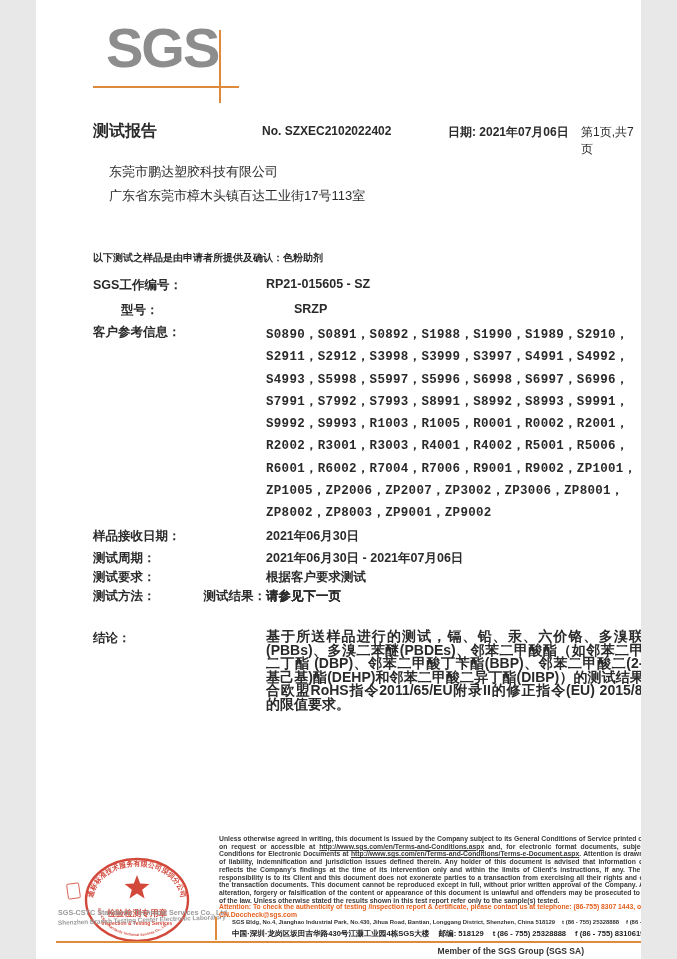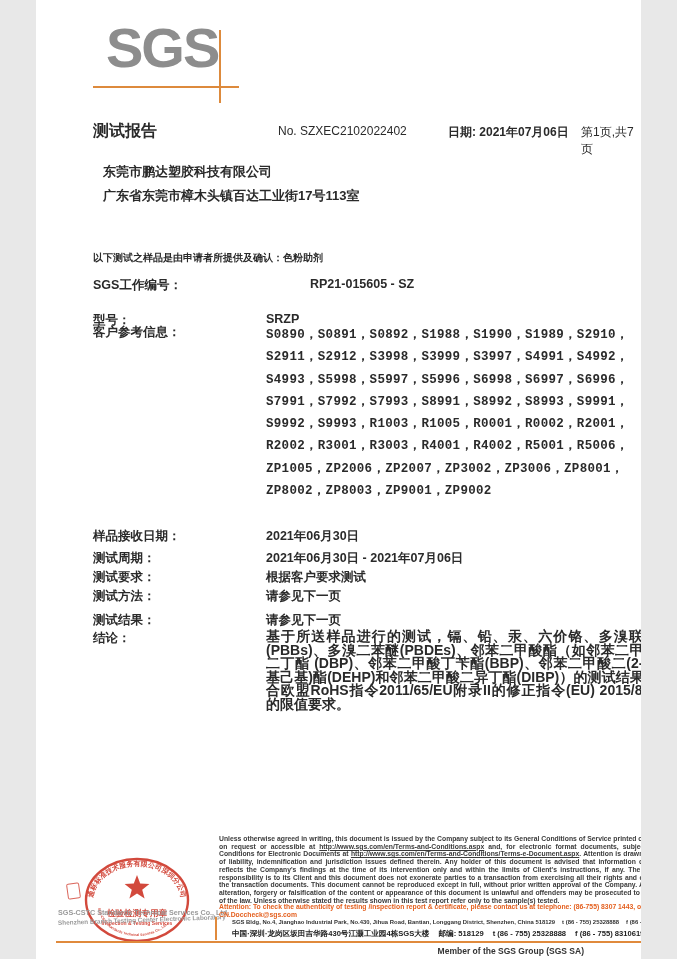--- a/index.html
+++ b/index.html
@@ -11,39 +11,39 @@
   
   .logo-text{
     position:absolute;left:70px;top:20px;font-size:56px;font-weight:800;
     letter-spacing:-2px;color:#8d8d8d;line-height:1;
   }
   .logo-hline{position:absolute;left:57px;top:86px;width:146px;height:2px;background:#dd8a3c;}
   .logo-vline{position:absolute;left:183px;top:30px;width:2px;height:73px;background:#dd8a3c;}
   
   .hdr{position:absolute;top:121px;font-weight:700;}
   .hdr-title{left:57px;font-size:16px;}
-  .hdr-no{left:242px;top:124px;font-size:12px;font-weight:400;}
+  .hdr-no{left:226px;top:124px;font-size:12px;font-weight:700;}
   .hdr-date{left:412px;top:124px;font-size:12px;font-weight:600;}
   .hdr-page{left:545px;top:124px;font-size:12px;font-weight:400;}
   
-  .applicant{position:absolute;left:67px;top:160px;font-size:13px;font-weight:700;line-height:24px;}
+  .applicant{position:absolute;left:73px;top:160px;font-size:13px;font-weight:400;line-height:24px;}
   
   .intro{position:absolute;left:57px;top:251px;font-size:10px;font-weight:600;}
   .row{position:absolute;left:57px;display:flex;font-size:12.5px;font-weight:600;}
   .row .lbl{width:173px;flex:none;}
   .row .val{flex:1;}
-  .r-job{top:277px;gap:44px;}
-  .r-model{top:312px;}
+  .r-job{top:277px;}
+  .r-model{top:302px;margin-left:28px;}
   .r-refs{top:324px;font-family:Liberation Mono, monospace;}
   .refs-lines div{line-height:22.3px;letter-spacing:0.3px;}
   .r-received{top:528px;}
   .r-period{top:550px;}
   .r-requirement{top:569px;}
   .r-method{top:588px;}
-  .r-result{top:612px;}
+  .r-result{top:588px;text-align:right;}
   .r-conclusion{top:630px;}
   .r-conclusion .val{width:392px;flex:none;font-size:14px;line-height:13.6px;text-align:justify;}
   
   .disclaimer{
     position:absolute;left:183px;top:835px;width:478px;
     font-size:6.8px;line-height:7.7px;text-align:justify;font-weight:600;color:#3a3a3a;
   }
   .disclaimer .u{text-decoration:underline;}
   .attention{
     position:absolute;left:183px;top:903px;width:478px;
@@ -102,20 +102,21 @@
 
   <div class="row r-refs">
     <span class="lbl">客户参考信息：</span>
     <span class="val refs-lines">
       <div>S0890，S0891，S0892，S1988，S1990，S1989，S2910，</div>
       <div>S2911，S2912，S3998，S3999，S3997，S4991，S4992，</div>
       <div>S4993，S5998，S5997，S5996，S6998，S6997，S6996，</div>
       <div>S7991，S7992，S7993，S8991，S8992，S8993，S9991，</div>
       <div>S9992，S9993，R1003，R1005，R0001，R0002，R2001，</div>
       <div>R2002，R3001，R3003，R4001，R4002，R5001，R5006，</div>
+      <div>R6001，R6002，R7004，R7006，R9001，R9002，ZP1001，</div>
       <div>ZP1005，ZP2006，ZP2007，ZP3002，ZP3006，ZP8001，</div>
       <div>ZP8002，ZP8003，ZP9001，ZP9002</div>
     </span>
   </div>
 
   <div class="row r-received">
     <span class="lbl">样品接收日期：</span>
     <span class="val">2021年06月30日</span>
   </div>
 

